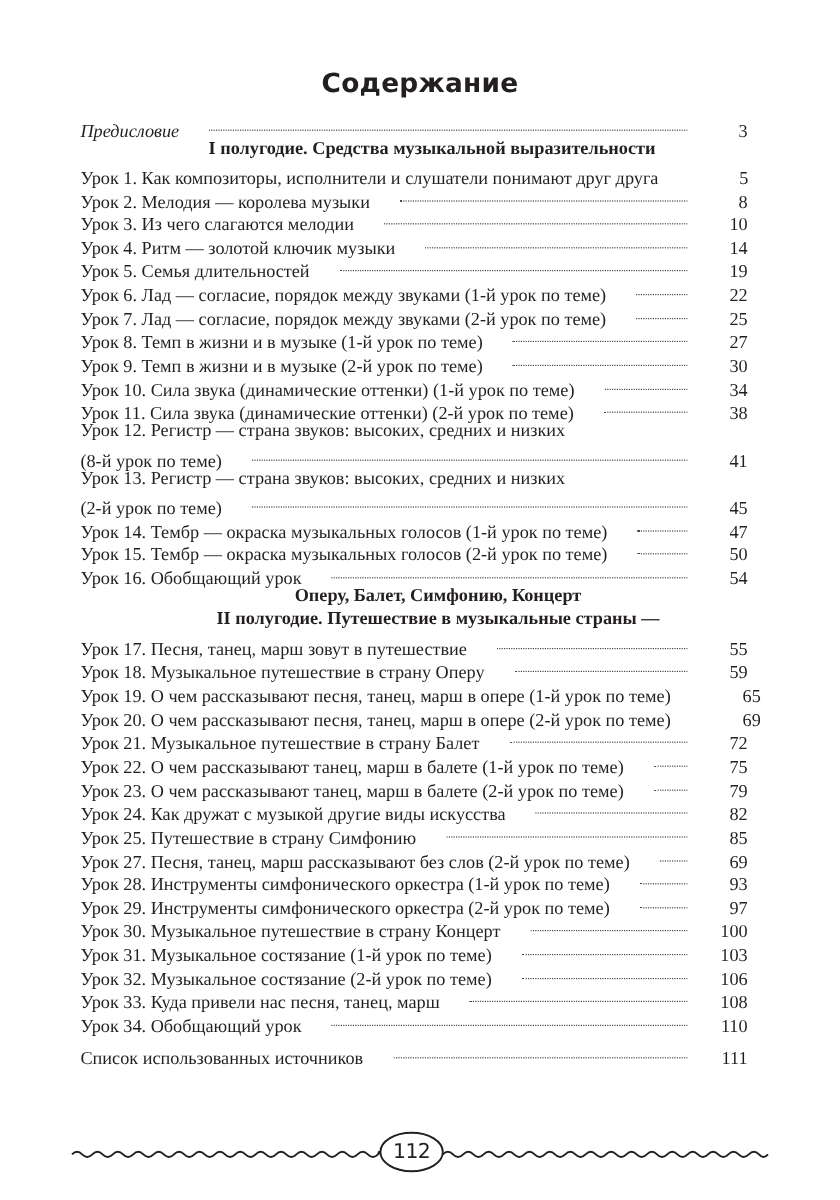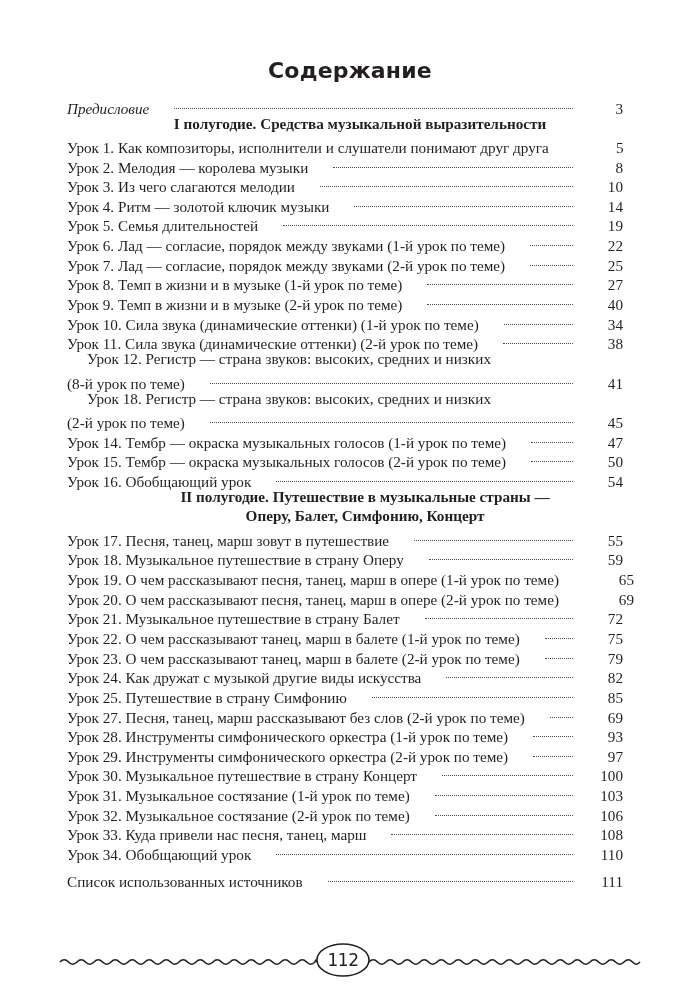--- a/index.html
+++ b/index.html
@@ -18,21 +18,21 @@
     flex: 1 1 auto; overflow: hidden; height: 19.65px; margin: 0 0 0 1px;
     position: relative;
   }
   .row .dots::after {
     content: ""; position: absolute; left: 0; right: 0; bottom: 5px;
     border-bottom: 1.3px dotted #4a4a4a;
   }
   .row .pg { flex: 0 0 26px; text-align: right; }
   .row.italic .text { font-style: italic; }
   .row.wrap-first { height: 19.65px; }
-  .row.wrap-first .text { flex: 1 1 auto; margin-left: 20px; }
+  .row.wrap-first .text { flex: 1 1 auto; }
   .section {
     text-align: center; font-weight: bold; height: 19.65px; line-height: 19.65px;
     white-space: nowrap; padding-left: 30px;
   }
   .section.s2 { padding-left: 40px; }
   .gap { height: 7px; }
   .footer { position: absolute; left: 58px; top: 918px; width: 584px; height: 36px; margin-top: 24px; }
   .footer svg { position: absolute; left: 0; top: 0; }
   .pagenum {
     position: absolute; left: 259px; top: 2px; width: 52px; height: 32px;
@@ -91,42 +91,42 @@
           <span class="pg">25</span>
         </div>
         <div class="row">
           <span class="text">Урок 8. Темп в жизни и в музыке (1-й урок по теме)</span>
           <span class="dots"></span>
           <span class="pg">27</span>
         </div>
         <div class="row">
           <span class="text">Урок 9. Темп в жизни и в музыке (2-й урок по теме)</span>
           <span class="dots"></span>
-          <span class="pg">40</span>
+          <span class="pg">30</span>
         </div>
         <div class="row">
           <span class="text">Урок 10. Сила звука (динамические оттенки) (1-й урок по теме)</span>
           <span class="dots"></span>
           <span class="pg">34</span>
         </div>
         <div class="row">
           <span class="text">Урок 11. Сила звука (динамические оттенки) (2-й урок по теме)</span>
           <span class="dots"></span>
           <span class="pg">38</span>
         </div>
         <div class="row wrap-first">
           <span class="text">Урок 12. Регистр — страна звуков: высоких, средних и низких</span>
         </div>
         <div class="row">
           <span class="text">(8-й урок по теме)</span>
           <span class="dots"></span>
           <span class="pg">41</span>
         </div>
         <div class="row wrap-first">
-          <span class="text">Урок 18. Регистр — страна звуков: высоких, средних и низких</span>
+          <span class="text">Урок 13. Регистр — страна звуков: высоких, средних и низких</span>
         </div>
         <div class="row">
           <span class="text">(2-й урок по теме)</span>
           <span class="dots"></span>
           <span class="pg">45</span>
         </div>
         <div class="row">
           <span class="text">Урок 14. Тембр — окраска музыкальных голосов (1-й урок по теме)</span>
           <span class="dots"></span>
           <span class="pg">47</span>
@@ -134,22 +134,22 @@
         <div class="row">
           <span class="text">Урок 15. Тембр — окраска музыкальных голосов (2-й урок по теме)</span>
           <span class="dots"></span>
           <span class="pg">50</span>
         </div>
         <div class="row">
           <span class="text">Урок 16. Обобщающий урок</span>
           <span class="dots"></span>
           <span class="pg">54</span>
         </div>
+        <div class="section s2">Оперу, Балет, Симфонию, Концерт</div>
         <div class="section s2">II полугодие. Путешествие в музыкальные страны —</div>
-        <div class="section s2">Оперу, Балет, Симфонию, Концерт</div>
         <div class="row">
           <span class="text">Урок 17. Песня, танец, марш зовут в путешествие</span>
           <span class="dots"></span>
           <span class="pg">55</span>
         </div>
         <div class="row">
           <span class="text">Урок 18. Музыкальное путешествие в страну Оперу</span>
           <span class="dots"></span>
           <span class="pg">59</span>
         </div>

